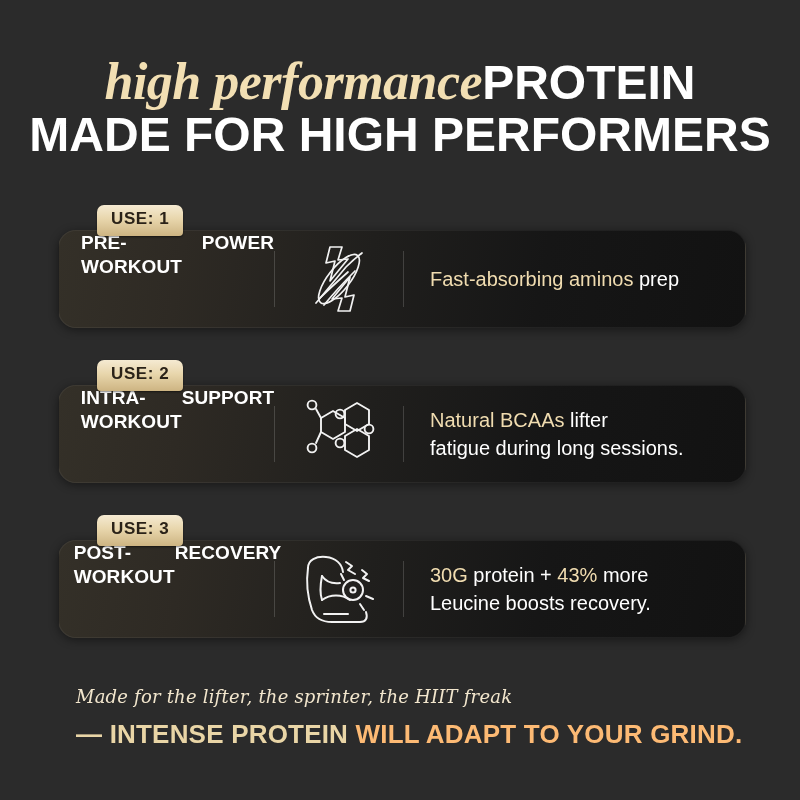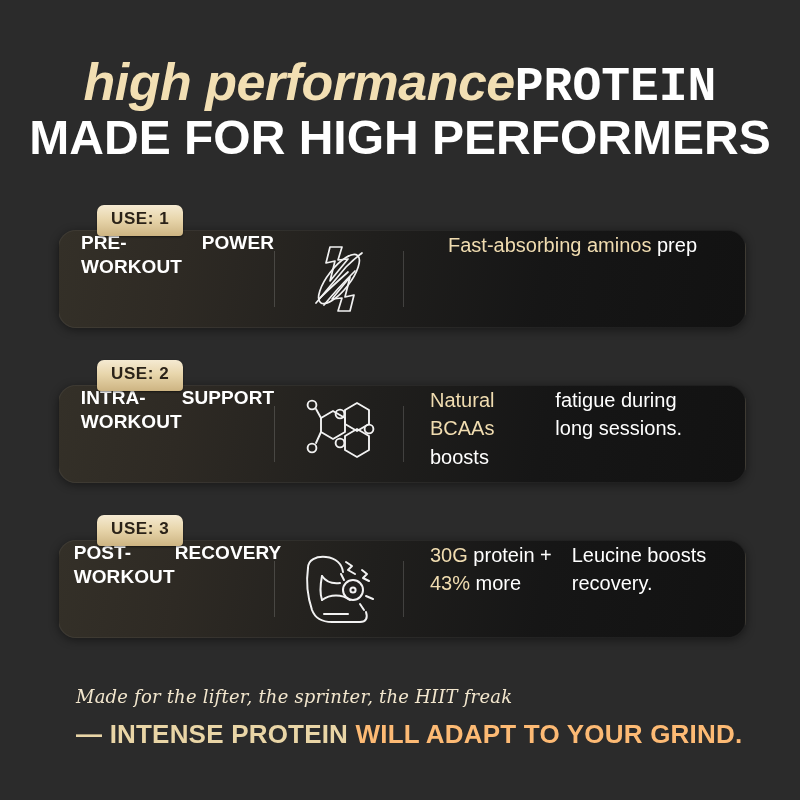--- a/index.html
+++ b/index.html
@@ -32,30 +32,30 @@
     width: 800px;
     text-align: center;
   }
 
   .headline-line1 {
     white-space: nowrap;
     line-height: 1.0;
   }
 
   .hl-script {
-    font-family: Liberation Sans, sans-serif;
+    font-family: Liberation Serif, serif;
     font-style: italic;
     font-weight: 700;
     font-size: 52px;
     color: #f2dfb3;
     letter-spacing: -0.5px;
   }
 
   .hl-bold {
-    font-family: Liberation Mono, monospace;
+    font-family: Liberation Sans, sans-serif;
     font-weight: 700;
     font-size: 48px;
     color: #ffffff;
     letter-spacing: 0px;
   }
 
   .headline-line2 {
     font-family: "Liberation Sans", sans-serif;
     font-weight: 700;
     font-size: 48px;
@@ -138,21 +138,21 @@
     justify-content: center;
   }
 
   .card-icon svg {
     display: block;
   }
 
   .card-desc {
     flex: 1 1 auto;
     display: flex;
-    flex-direction: row;
+    flex-direction: column;
     justify-content: center;
     padding-left: 26px;
     padding-right: 30px;
     font-size: 20px;
     line-height: 1.42;
     color: #ffffff;
     font-weight: 400;
   }
 
   .gold { color: #f0dcb0; }
@@ -243,21 +243,21 @@
             <line x1="17" y1="47" x2="22" y2="36"></line>
             <circle cx="13" cy="9" r="4.4"></circle>
             <circle cx="13" cy="52" r="4.4"></circle>
             <circle cx="41" cy="18" r="4.4"></circle>
             <circle cx="41" cy="47" r="4.4"></circle>
             <circle cx="70" cy="33" r="4.4"></circle>
           </svg>
         </div>
         <div class="divider"></div>
         <div class="card-desc">
-          <div><span class="gold">Natural BCAAs</span><span> boosts</span></div>
+          <div><span class="gold">Natural BCAAs</span><span> lifter</span></div>
           <div>fatigue during long sessions.</div>
         </div>
       </div>
     </div>
 
     <div class="card-block">
       <div class="badge">USE: 3</div>
       <div class="card">
         <div class="card-title">
           <span>POST-WORKOUT</span>

